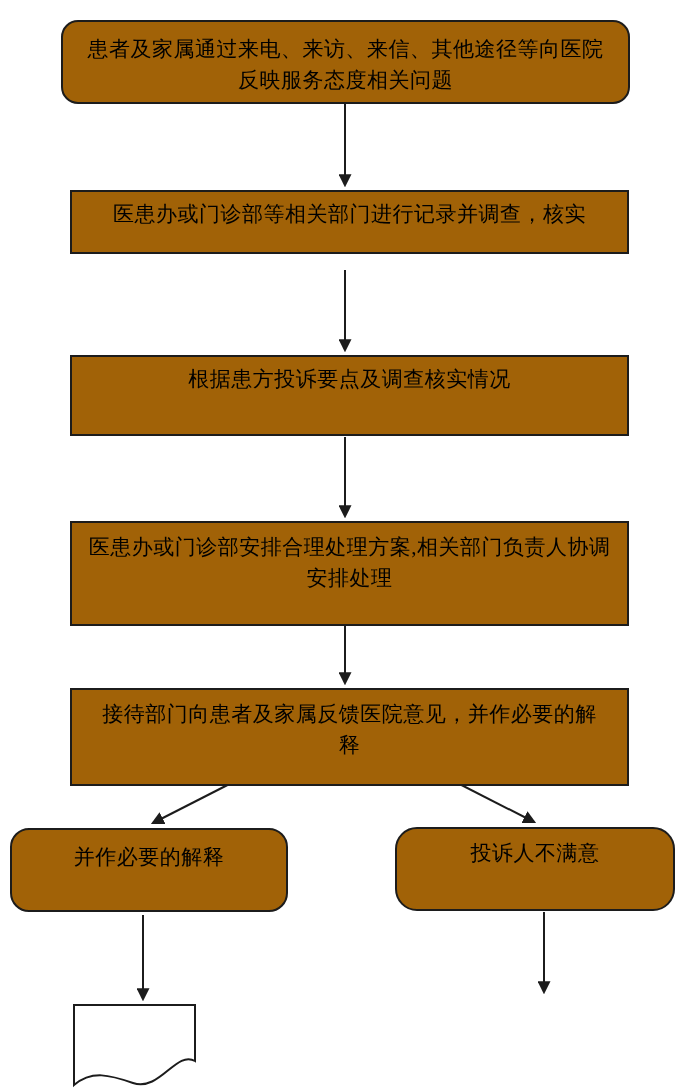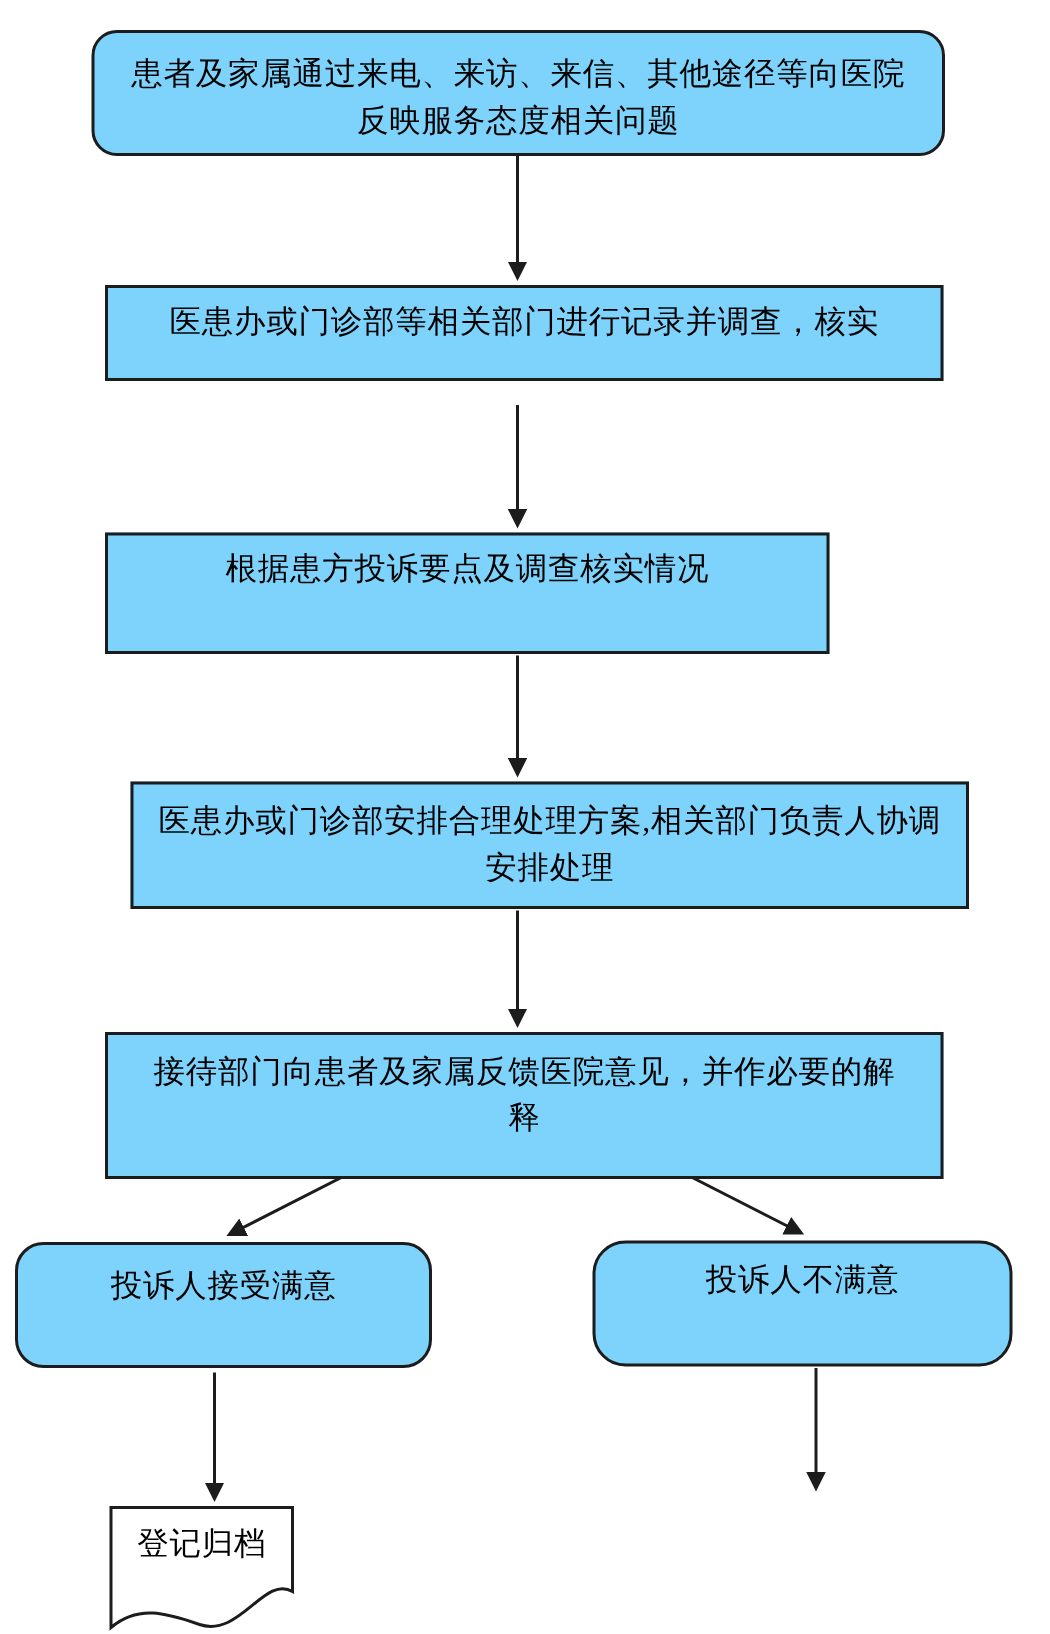--- a/index.html
+++ b/index.html
@@ -15,42 +15,42 @@
   .connector-layer {
     position: absolute;
     left: 0; top: 0;
     width: 700px; height: 1089px;
     pointer-events: none;
   }
   .node {
     position: absolute;
     box-sizing: border-box;
     border: 2px solid #1c1c1c;
-    background: #7dd3fc;
+    background: #a16207;
     text-align: center;
     font-size: 21px;
     line-height: 31px;
     letter-spacing: 0.5px;
   }
   .rounded-lg { border-radius: 17px; }
   .rounded-xl { border-radius: 19px; }
   .shape-label {
     position: absolute;
     box-sizing: border-box;
     text-align: center;
     font-size: 21px;
     line-height: 31px;
     letter-spacing: 0.5px;
     background: transparent;
   }
   
   .n-start       { left: 61px;  top: 20px;   width: 569px; height: 84px; padding: 12px 16px 0; }
   .n-record      { left: 70px;  top: 190px;  width: 559px; height: 64px; padding: 7px 16px 0; }
-  .n-assess      { left: 70px;  top: 355px;  width: 483px; height: 81px; padding: 7px 16px 0; }
-  .n-plan        { left: 70px;  top: 521px;  width: 559px; height: 85px; padding: 9px 16px 0; margin-left: 17px; }
+  .n-assess      { left: 70px;  top: 355px;  width: 559px; height: 81px; padding: 7px 16px 0; }
+  .n-plan        { left: 70px;  top: 521px;  width: 559px; height: 105px; padding: 9px 16px 0; }
   .n-feedback    { left: 70px;  top: 688px;  width: 559px; height: 98px; padding: 9px 28px 0; }
   .n-satisfied   { left: 10px;  top: 828px;  width: 278px; height: 84px; padding: 12px 16px 0; }
   .n-unsatisfied { left: 395px; top: 827px;  width: 280px; height: 84px; padding: 9px 16px 0; border-radius: 22px; }
   .n-escalate    { left: 395px; top: 997px;  width: 282px; height: 85px; padding: 7px 12px 0; }
   .n-archive     { left: 74px;  top: 1014px; width: 121px; }
 </style>
 </head>
 <body>
 
 <div class="canvas">
@@ -86,25 +86,22 @@
 
   <div class="node n-plan">
     <span>医患办或门诊部安排合理处理方案,相关部门负责人协调安排处理</span>
   </div>
 
   <div class="node n-feedback">
     <span>接待部门向患者及家属反馈医院意见，并作必要的解释</span>
   </div>
 
   <div class="node rounded-xl n-satisfied">
-    <span>投诉人接受满意</span>
+    <span>并作必要的解释</span>
   </div>
 
   <div class="node n-unsatisfied">
     <span>投诉人不满意</span>
   </div>
 
-  <div class="shape-label n-archive">
-    <span>登记归档</span>
-  </div>
 
 
 </div>
 
 </body></html>

